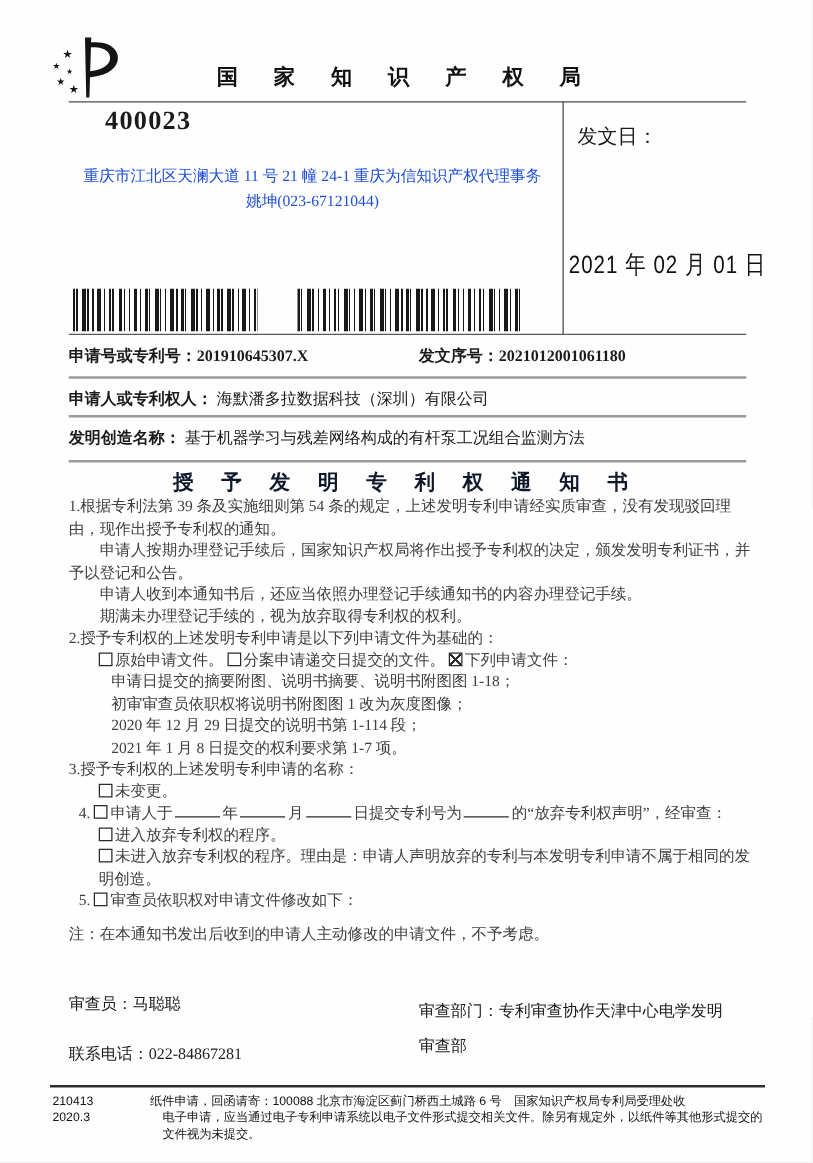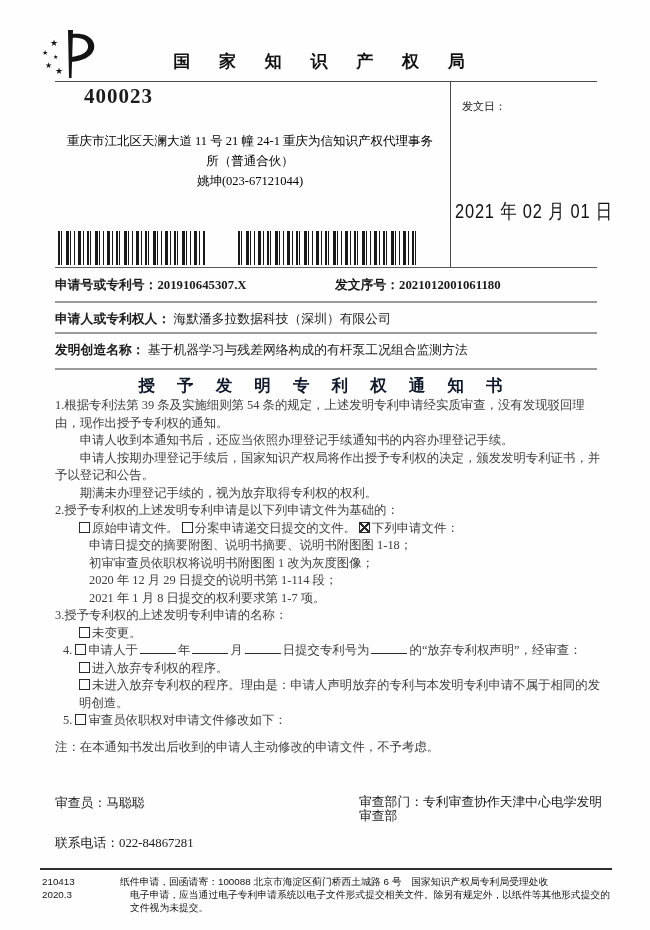--- a/index.html
+++ b/index.html
@@ -22,23 +22,23 @@
     font-weight: bold; font-size: 17px; letter-spacing: 12px;
     color: #111;
   }
   .hr { position: absolute; background: #4a4a4a; }
   .hr-header { left: 55px; width: 542px; top: 81px; height: 1px; }
   .vline { position: absolute; left: 450px; top: 81px; width: 1px; height: 187px; background: #4a4a4a; }
   
   .postal { position: absolute; left: 84px; top: 84px; font-size: 21px; font-weight: bold; letter-spacing: 1px; }
   .addr {
     position: absolute; left: 58px; top: 131px; width: 384px;
-    text-align: center; font-size: 12.5px; line-height: 20px; color: #000000;
-  }
-  .dispatch-label { position: absolute; left: 462px; top: 99px; font-size: 11px; }
+    text-align: center; font-size: 12.5px; line-height: 20px; color: #1d4ed8;
+  }
+  .dispatch-label { position: absolute; left: 462px; top: 99px; font-size: 16px; }
   .dispatch-date {
     position: absolute; left: 455px; top: 198px;
     font-family: "Liberation Sans", "DejaVu Sans", sans-serif;
     font-size: 20px; color: #111; white-space: nowrap;
     transform: scaleX(0.82); transform-origin: left center;
     letter-spacing: 1px;
   }
   
   .barcode {
     position: absolute; top: 231px; height: 34px;
@@ -82,21 +82,21 @@
       linear-gradient(45deg,  transparent 44%, #2a2a2a 44% 56%, transparent 56%),
       linear-gradient(135deg, transparent 44%, #2a2a2a 44% 56%, transparent 56%);
   }
   .blank {
     display: inline-block; width: 36px; height: 12px;
     border-bottom: 1px solid #2a2a2a; margin: 0 2px;
   }
   .uline { text-decoration: underline; text-underline-offset: 3px; }
   
   .sig { position: absolute; left: 55px; top: 795px; width: 546px; font-size: 12.8px; }
-  .sig .dept { position: absolute; left: 280px; top: 0; width: 252px; line-height: 14px; margin-left: 24px; }
+  .sig .dept { position: absolute; left: 280px; top: 0; width: 252px; line-height: 28px; }
   .sig .phone { position: absolute; left: 0; top: 40px; }
   
   .hr-footer { left: 40px; width: 572px; top: 868px; height: 2px; background: #2e2e2e; }
   .footer {
     position: absolute; left: 42px; top: 875px; width: 570px;
     font-family: "Liberation Sans", "DejaVu Sans", sans-serif;
     font-size: 9.8px; line-height: 13px; color: #141414;
   }
   .footer .codes { position: absolute; left: 0; top: 0; }
   .footer .paper { position: absolute; left: 78px; top: 0; width: 492px; }
@@ -116,21 +116,20 @@
     <text x="7" y="40" font-size="8" fill="#141414">★</text>
     <text x="17" y="46" font-size="9" fill="#141414">★</text>
   </svg>
   <div class="org-title">国 家 知 识 产 权 局</div>
   <div class="hr hr-header"></div>
   <div class="vline"></div>
 
   <div class="postal">400023</div>
   <div class="addr">
     <div>重庆市江北区天澜大道 11 号 21 幢 24-1 重庆为信知识产权代理事务</div>
-    <div>所（普通合伙）</div>
     <div>姚坤(023-67121044)</div>
   </div>
   <div class="dispatch-label">发文日：</div>
   <div class="dispatch-date">2021 年 02 月 01 日</div>
 
   <div class="barcode barcode-1"></div>
   <div class="barcode barcode-2"></div>
 
   <div class="hr hr-thin" style="top:267px"></div>
   <div class="row" style="top:277px">
@@ -146,22 +145,22 @@
   <div class="row" style="top:342px">
     <b>发明创造名称：</b>
     <span>基于机器学习与残差网络构成的有杆泵工况组合监测方法</span>
   </div>
   <div class="hr hr-gray" style="top:368px"></div>
 
   <div class="notice-title">授 予 发 明 专 利 权 通 知 书</div>
 
   <div class="body">
     <p>1.根据专利法第 39 条及实施细则第 54 条的规定，上述发明专利申请经实质审查，没有发现驳回理由，现作出授予专利权的通知。</p>
+    <p class="ind2">申请人按期办理登记手续后，国家知识产权局将作出授予专利权的决定，颁发发明专利证书，并予以登记和公告。</p>
     <p class="ind2">申请人收到本通知书后，还应当依照办理登记手续通知书的内容办理登记手续。</p>
-    <p class="ind2">申请人按期办理登记手续后，国家知识产权局将作出授予专利权的决定，颁发发明专利证书，并予以登记和公告。</p>
     <p class="ind2">期满未办理登记手续的，视为放弃取得专利权的权利。</p>
     <p>2.授予专利权的上述发明专利申请是以下列申请文件为基础的：</p>
     <p class="pad24">
       <span class="cb"></span><span>原始申请文件。</span>
       <span class="cb"></span><span>分案申请递交日提交的文件。</span>
       <span class="cb checked"></span><span>下列申请文件：</span>
     </p>
     <p class="pad34">申请日提交的摘要附图、说明书摘要、说明书附图图 1-18；</p>
     <p class="pad34">初审审查员依职权将说明书附图图 1 改为灰度图像；</p>
     <p class="pad34">2020 年 12 月 29 日提交的说明书第 1-114 段；</p>

